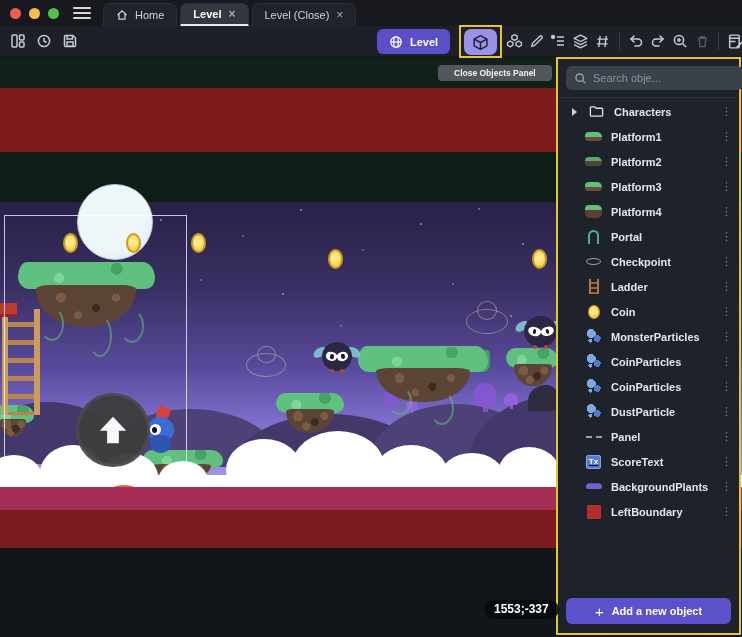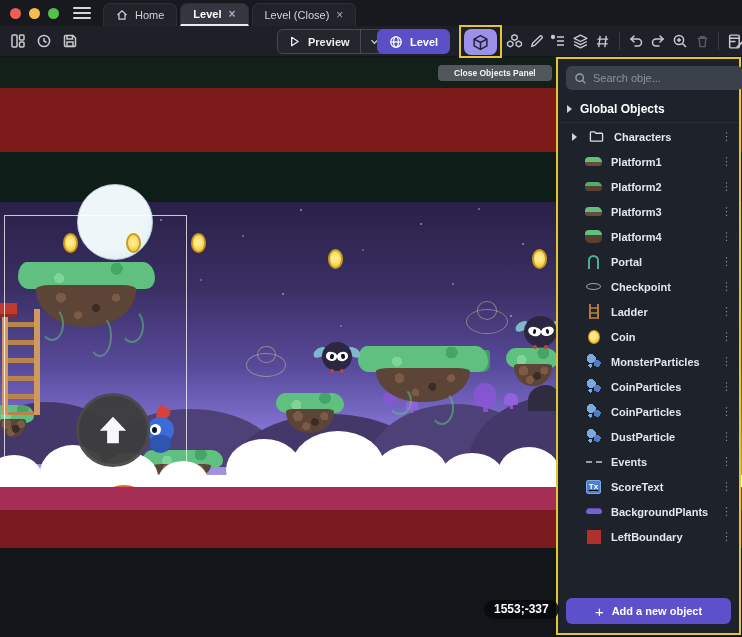--- a/index.html
+++ b/index.html
@@ -185,33 +185,20 @@
       </div>
       <div class="tb-icon">
         <svg width="16" height="16" viewBox="0 0 16 16" fill="none" stroke="currentColor" stroke-width="1.5">
             <path d="M2.5 3.5 a1 1 0 0 1 1-1 H11 L13.5 5 V12.5 a1 1 0 0 1 -1 1 H3.5 a1 1 0 0 1 -1-1 Z"></path>
             <path d="M5 2.8 V6 H10.5 V2.8"></path>
             <rect x="5" y="9" width="6" height="4.3"></rect>
           </svg>
       </div>
     </div>
 
-    <div class="preview-btn">
-      <div class="preview-main">
-        <svg width="13" height="13" viewBox="0 0 16 16" fill="none" stroke="#eceef1" stroke-width="1.6">
-            <path d="M4.5 2.8 L12.5 8 L4.5 13.2 Z" stroke-linejoin="round"></path>
-          </svg>
-        <span>Preview</span>
-      </div>
-      <div class="preview-caret">
-        <svg width="11" height="11" viewBox="0 0 16 16" fill="none" stroke="currentColor" stroke-width="2">
-            <path d="M3.5 6 L8 10.5 L12.5 6"></path>
-          </svg>
-      </div>
-    </div>
 
     <div class="share-btn">
       <svg width="14" height="14" viewBox="0 0 16 16" fill="none" stroke="#fff" stroke-width="1.4">
           <circle cx="8" cy="8" r="6"></circle>
           <ellipse cx="8" cy="8" rx="2.7" ry="6"></ellipse>
           <path d="M2 8 H14"></path>
         </svg>
       <span>Level</span>
     </div>
 
@@ -461,24 +448,20 @@
       <div class="search-box">
         <svg width="13" height="13" viewBox="0 0 16 16" fill="none" stroke="currentColor" stroke-width="1.7">
             <circle cx="7" cy="7" r="4.6"></circle>
             <path d="M10.6 10.6 L14 14"></path>
           </svg>
         <input type="text" placeholder="Search obje..." style="">
       </div>
 
     </div>
 
-    <div class="group-row">
-      <span class="caret-r"></span>
-      <span class="glabel">Global Objects</span>
-    </div>
     <div class="gdivider"></div>
 
     <div class="obj-list">
       <div class="obj-row folder-row">
         <span class="caret-sm"></span>
         <span class="oicon ic-folder">
             <svg width="15" height="15" viewBox="0 0 16 16" fill="none" stroke="currentColor" stroke-width="1.4">
               <path d="M1.5 4 a1 1 0 0 1 1-1 H6 L7.5 4.5 H13.5 a1 1 0 0 1 1 1 V12 a1 1 0 0 1 -1 1 H2.5 a1 1 0 0 1 -1-1 Z"></path>
             </svg>
           </span>
@@ -566,21 +549,21 @@
         <span class="oicon">
             <span class="ic-particles"></span>
           </span>
         <span class="obj-label">DustParticle</span>
         <span class="kebab">⋮</span>
       </div>
       <div class="obj-row">
         <span class="oicon">
             <span class="ic-dashes"></span>
           </span>
-        <span class="obj-label">Events</span>
+        <span class="obj-label">Panel</span>
         <span class="kebab">⋮</span>
       </div>
       <div class="obj-row">
         <span class="oicon">
             <span class="ic-text">Tx</span>
           </span>
         <span class="obj-label">ScoreText</span>
         <span class="kebab">⋮</span>
       </div>
       <div class="obj-row">

